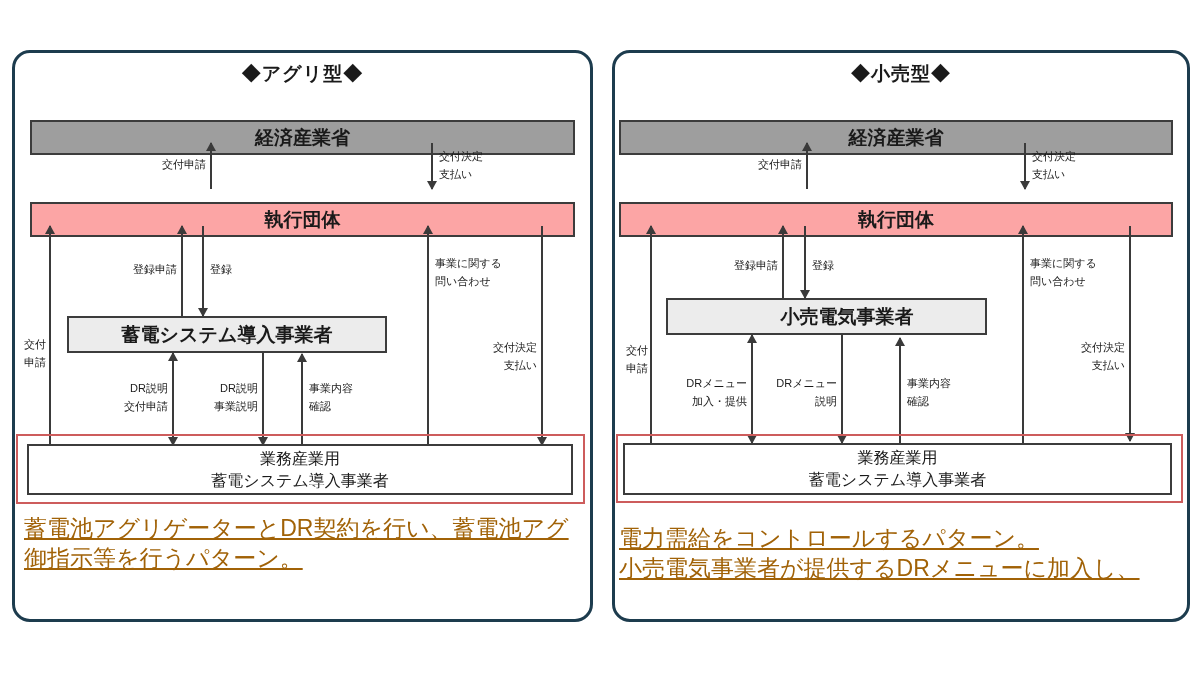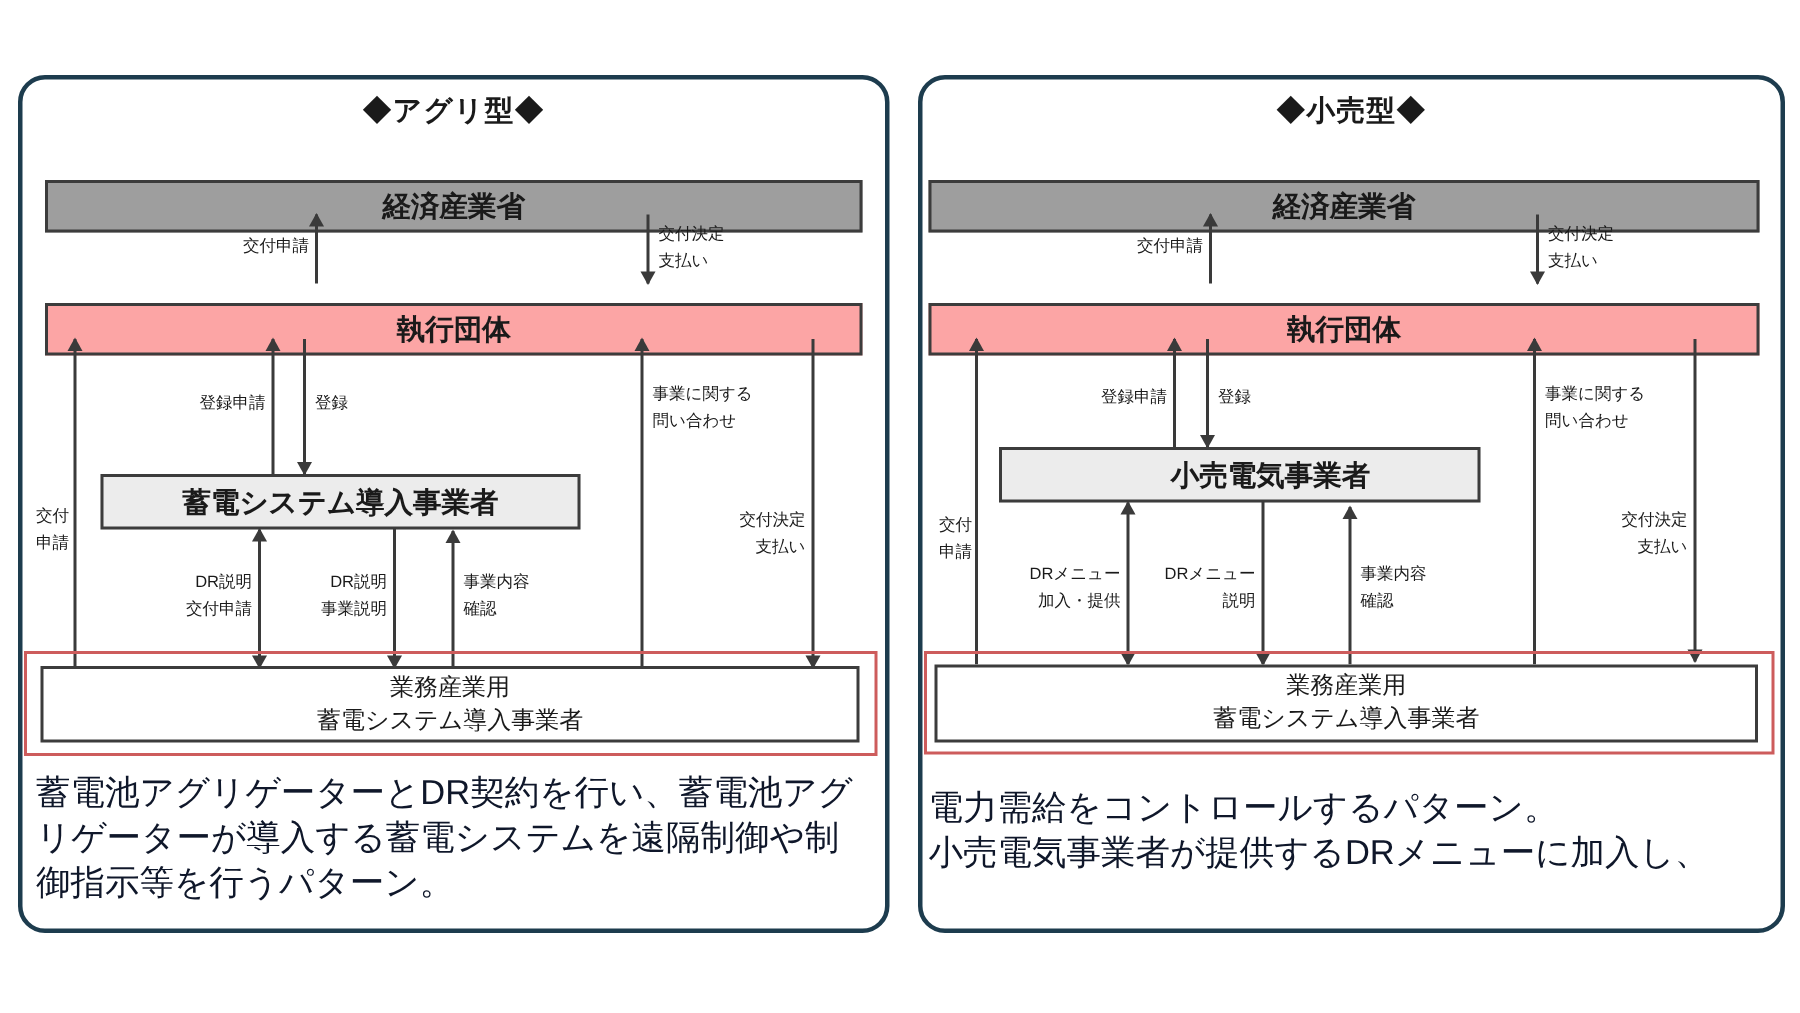--- a/index.html
+++ b/index.html
@@ -22,21 +22,21 @@
              text-align:center;font-size:16px;line-height:22px;padding-top:2px;}
   .vline{position:absolute;width:2px;background:#3a3a3a;}
   .vline.up::before{content:"";position:absolute;top:-1px;left:-4px;width:0;height:0;
                     border-left:5px solid transparent;border-right:5px solid transparent;
                     border-bottom:9px solid #3a3a3a;}
   .vline.down::after{content:"";position:absolute;bottom:-1px;left:-4px;width:0;height:0;
                      border-left:5px solid transparent;border-right:5px solid transparent;
                      border-top:9px solid #3a3a3a;}
   .lbl{position:absolute;font-size:11px;line-height:18px;white-space:nowrap;}
   .lbl.r{text-align:right;}
-  .desc{position:absolute;font-size:23px;line-height:30px;color:#0f172a;white-space:nowrap;}
+  .desc{position:absolute;font-size:23px;line-height:30px;color:#a16207;white-space:nowrap;text-decoration:underline;}
 </style>
 </head>
 <body>
 
 <div class="panel" style="left:12px;">
   <div class="title">◆アグリ型◆</div>
 
   <div class="gbar bar-dark" style="left:15px;top:55px;width:545px;">経済産業省</div>
   <div class="gbar bar-light" style="left:15px;top:137px;width:545px;">執行団体</div>
 
@@ -89,21 +89,20 @@
   </div>
 
   <div class="red-box" style="left:1px;top:381px;width:569px;height:70px;"></div>
   <div class="white-box" style="left:12px;top:391px;width:546px;height:51px;">
     <div>業務産業用</div>
     <div>蓄電システム導入事業者</div>
   </div>
 
   <div class="desc" style="left:9px;top:460px;">
     <div>蓄電池アグリゲーターとDR契約を行い、蓄電池アグ</div>
-    <div>リゲーターが導入する蓄電システムを遠隔制御や制</div>
     <div>御指示等を行うパターン。</div>
   </div>
 </div>
 
 <div class="panel" style="left:612px;width:578px;">
   <div class="title">◆小売型◆</div>
 
   <div class="gbar bar-dark" style="left:4px;top:55px;width:554px;">経済産業省</div>
   <div class="gbar bar-light" style="left:4px;top:137px;width:554px;">執行団体</div>
 

